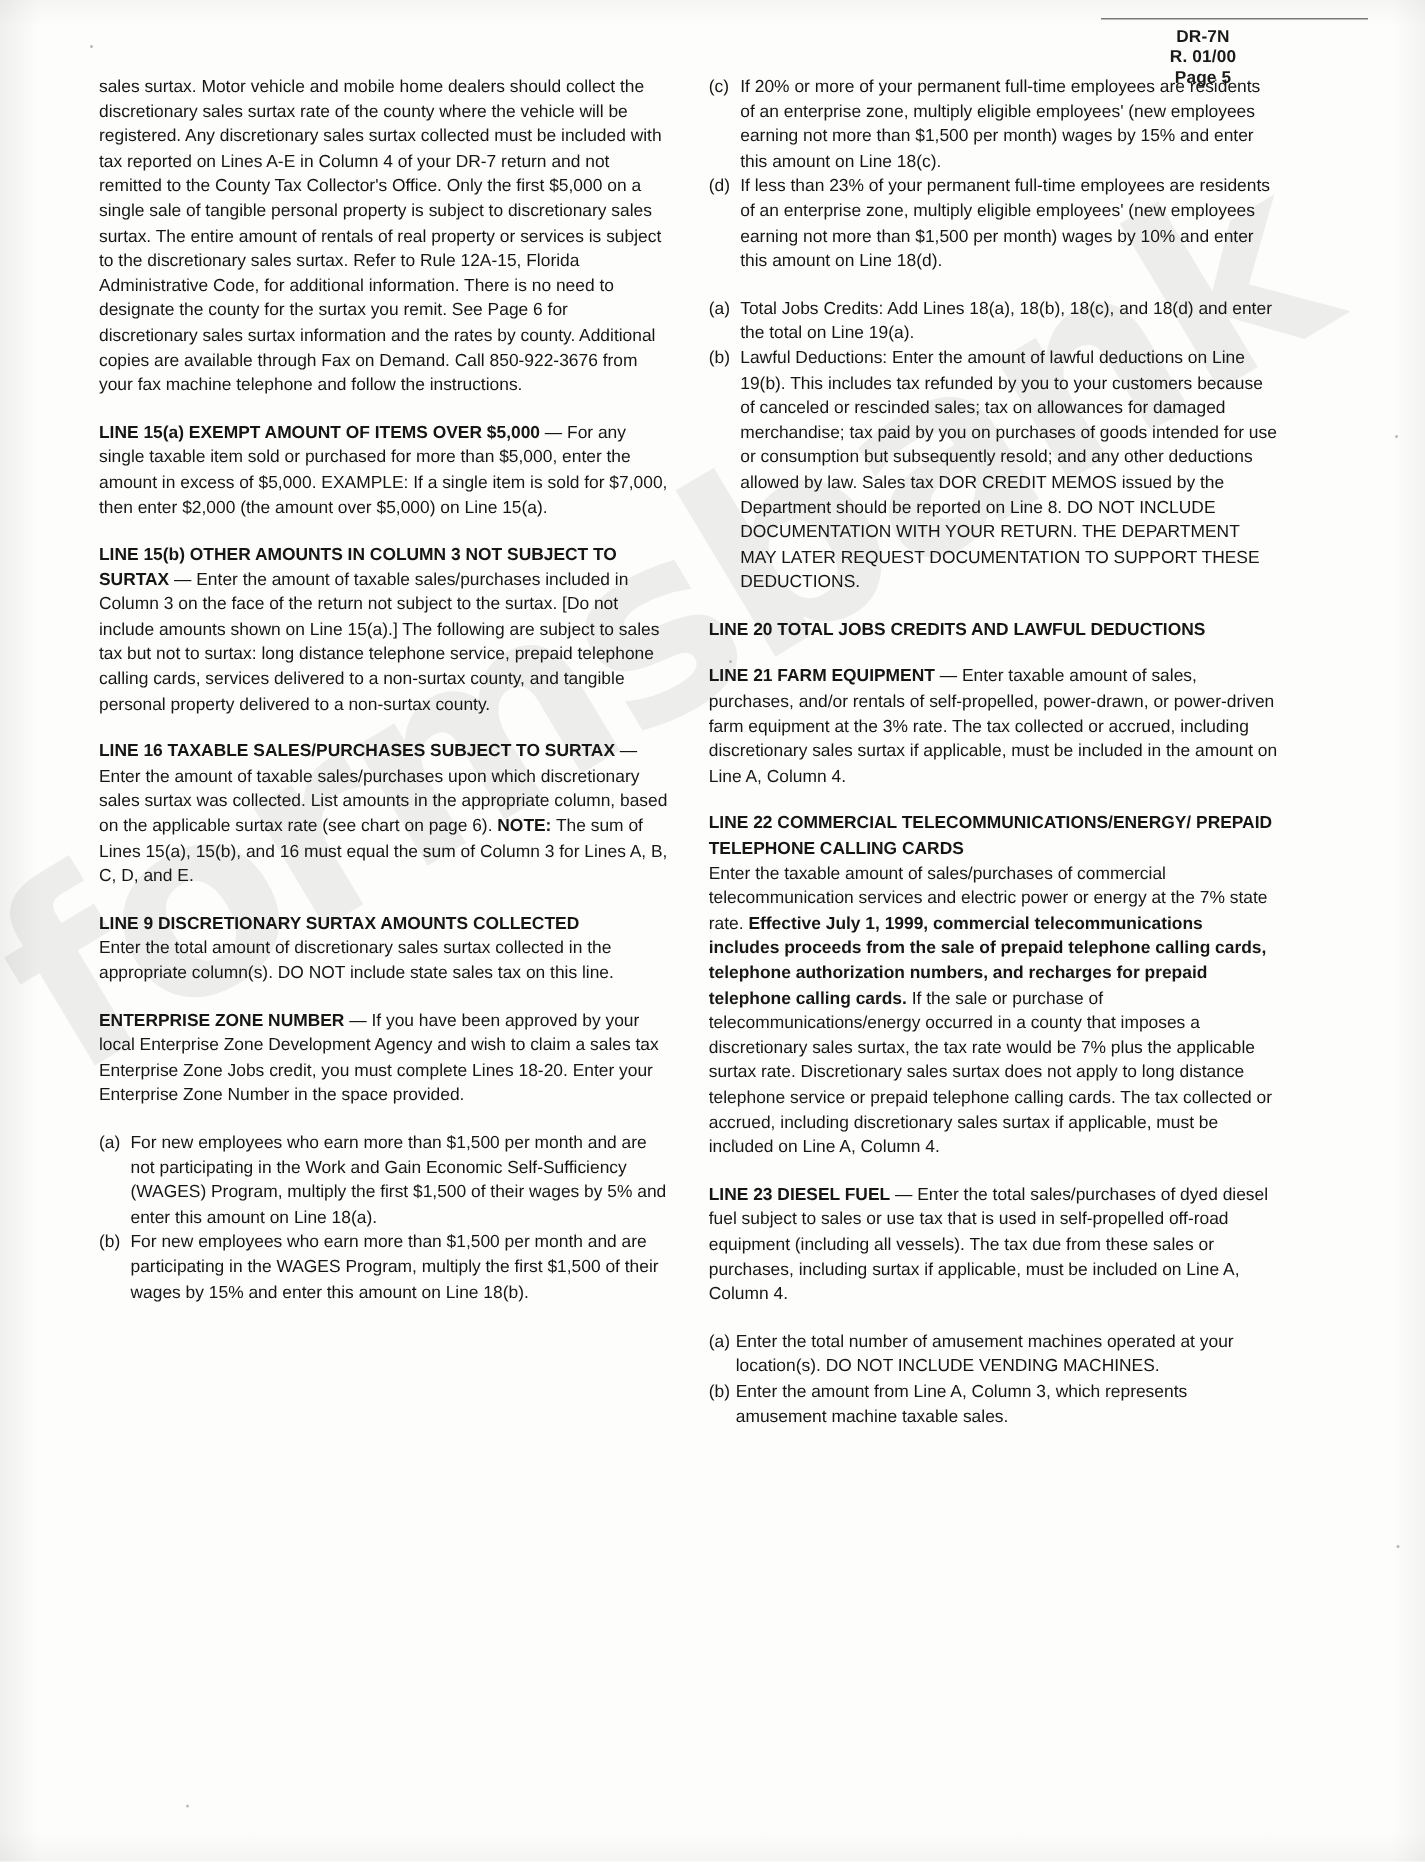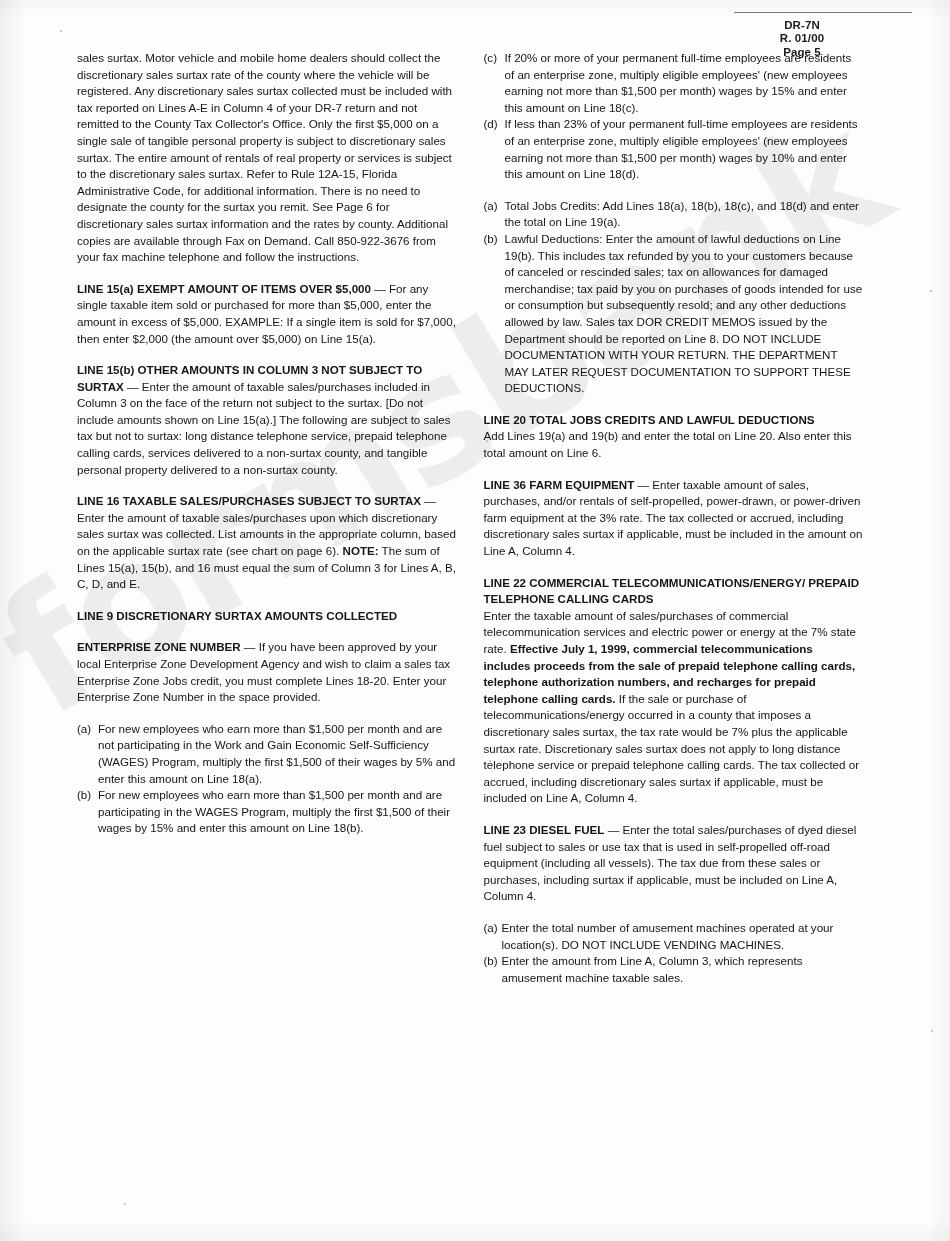--- a/index.html
+++ b/index.html
@@ -72,21 +72,21 @@
     font-weight: 700;
     line-height: 13.4px;
     letter-spacing: 0.1px;
     color: #1a1a1a;
   }
 
   
   .columns {
     position: absolute;
     top: 50px;
-    left: 11px;
+    left: 0;
     width: 852px;
     display: flex;
     z-index: 2;
   }
   .col {
     width: 415px;
     font-size: 11.6px;
     line-height: 16.6px;
     color: #161616;
   }
@@ -145,21 +145,21 @@
   <div class="col col-left">
 
     <p class="blk">sales surtax.  Motor vehicle and mobile home dealers should collect the discretionary sales surtax rate of the county where the vehicle will be registered. Any discretionary sales surtax collected must be included with tax reported on Lines A-E in Column 4 of your DR-7 return and not remitted to the County Tax Collector's Office.  Only the first $5,000 on a single sale of tangible personal property is subject to discretionary sales surtax.  The entire amount of rentals of real property or services is subject to the discretionary sales surtax. Refer to Rule 12A-15, Florida Administrative Code, for additional information. There is no need to designate the county for the surtax you remit.  See Page 6 for discretionary sales surtax information and the rates by county.  Additional copies are available through Fax on Demand.  Call 850-922-3676 from your fax machine telephone and follow the instructions.</p>
 
     <p class="blk"><span class="hd">LINE 15(a) EXEMPT AMOUNT OF ITEMS OVER $5,000</span><span> — For any single taxable item sold or purchased for more than $5,000, enter the amount in excess of $5,000. EXAMPLE: If a single item is sold for $7,000, then enter $2,000 (the amount over $5,000) on Line 15(a).</span></p>
 
     <p class="blk"><span class="hd">LINE 15(b) OTHER AMOUNTS IN COLUMN 3 NOT SUBJECT TO SURTAX</span><span> — Enter the amount of taxable sales/purchases included in Column 3 on the face of the return not subject to the surtax. [Do not include amounts shown on Line 15(a).] The following are subject to sales tax but not to surtax: long distance telephone service, prepaid telephone calling cards, services delivered to a non-surtax county, and tangible personal property delivered to a non-surtax county.</span></p>
 
     <p class="blk"><span class="hd">LINE 16 TAXABLE SALES/PURCHASES SUBJECT TO SURTAX</span><span> — Enter the amount of taxable sales/purchases upon which discretionary sales surtax was collected. List amounts in the appropriate column, based on the applicable surtax rate (see chart on page 6).  </span><span class="bd">NOTE:</span><span> The sum of Lines 15(a), 15(b), and 16 must equal the sum of Column 3 for Lines A, B, C, D, and E.</span></p>
 
-    <p class="blk"><span class="hd">LINE 9 DISCRETIONARY SURTAX AMOUNTS COLLECTED</span><br></p>
+    <p class="blk"><span class="hd">LINE 9 DISCRETIONARY SURTAX AMOUNTS COLLECTED</span><br><span>Enter the total amount of discretionary sales surtax collected in the appropriate column(s). DO NOT include state sales tax on this line.</span></p>
 
     <p class="blk"><span class="hd">ENTERPRISE ZONE NUMBER</span><span> — If you have been approved by your local Enterprise Zone Development Agency and wish to claim a sales tax Enterprise Zone Jobs credit, you must complete Lines 18-20. Enter your Enterprise Zone Number in the space provided.</span></p>
 
 
     <div class="li-group">
       <div class="li">
         <span class="li-mark">(a)</span>
         <span class="li-body">For new employees who earn more than $1,500 per month and are not participating in the Work and Gain Economic Self-Sufficiency (WAGES) Program, multiply the first $1,500 of their wages by 5% and enter this amount on Line 18(a).</span>
       </div>
       <div class="li">
@@ -187,23 +187,23 @@
       <div class="li">
         <span class="li-mark">(a)</span>
         <span class="li-body">Total Jobs Credits:  Add Lines 18(a), 18(b), 18(c), and 18(d) and enter the total on Line 19(a).</span>
       </div>
       <div class="li">
         <span class="li-mark">(b)</span>
         <span class="li-body">Lawful Deductions:  Enter the amount of lawful deductions on Line 19(b).  This includes tax refunded by you to your customers because of canceled or rescinded sales; tax on allowances for damaged merchandise; tax paid by you on purchases of goods intended for use or consumption but subsequently resold; and any other deductions allowed by law.  Sales tax DOR CREDIT MEMOS issued by the Department should be reported on Line 8. DO NOT INCLUDE DOCUMENTATION WITH YOUR RETURN. THE DEPARTMENT MAY LATER REQUEST DOCUMENTATION TO SUPPORT THESE DEDUCTIONS.</span>
       </div>
     </div>
 
-    <p class="blk"><span class="hd">LINE 20  TOTAL JOBS CREDITS AND LAWFUL DEDUCTIONS</span><br><span>Add Lines 19(a) and 19(b) and enter the total on Line 20.  Also enter this total amount on Line 6.</span></p>
-
-    <p class="blk"><span class="hd">LINE 36  FARM EQUIPMENT</span><span> — Enter taxable amount of sales, purchases, and/or rentals of self-propelled, power-drawn, or power-driven farm equipment at the 3% rate. The tax collected or accrued, including discretionary sales surtax if applicable, must be included in the amount on Line A, Column 4.</span></p>
+    <p class="blk"><span class="hd">LINE 20  TOTAL JOBS CREDITS AND LAWFUL DEDUCTIONS</span><br></p>
+
+    <p class="blk"><span class="hd">LINE 21  FARM EQUIPMENT</span><span> — Enter taxable amount of sales, purchases, and/or rentals of self-propelled, power-drawn, or power-driven farm equipment at the 3% rate. The tax collected or accrued, including discretionary sales surtax if applicable, must be included in the amount on Line A, Column 4.</span></p>
 
     <p class="blk"><span class="hd">LINE 22  COMMERCIAL TELECOMMUNICATIONS/ENERGY/ PREPAID TELEPHONE CALLING CARDS</span><br><span>Enter the taxable amount of sales/purchases of commercial telecommunication services and electric power or energy at the 7% state rate.  </span><span class="bd">Effective July 1, 1999, commercial telecommunications includes proceeds from the sale of prepaid telephone calling cards, telephone authorization numbers, and recharges for prepaid telephone calling cards.</span><span>  If the sale or purchase of telecommunications/energy occurred in a county that imposes a discretionary sales surtax, the tax rate would be 7% plus the applicable surtax rate. Discretionary sales surtax does not apply to long distance telephone service or prepaid telephone calling cards.  The tax collected or accrued, including discretionary sales surtax if applicable, must be included on Line A, Column 4.</span></p>
 
     <p class="blk"><span class="hd">LINE 23  DIESEL FUEL</span><span> — Enter the total sales/purchases of dyed diesel fuel subject to sales or use tax that is used in self-propelled off-road equipment (including all vessels). The tax due from these sales or purchases, including surtax if applicable, must be included on Line A, Column 4.</span></p>
 
     <div class="li-group">
       <div class="li">
         <span class="li-mark narrow">(a)</span>
         <span class="li-body">Enter the total number of amusement machines operated at your location(s). DO NOT INCLUDE VENDING MACHINES.</span>
       </div>

